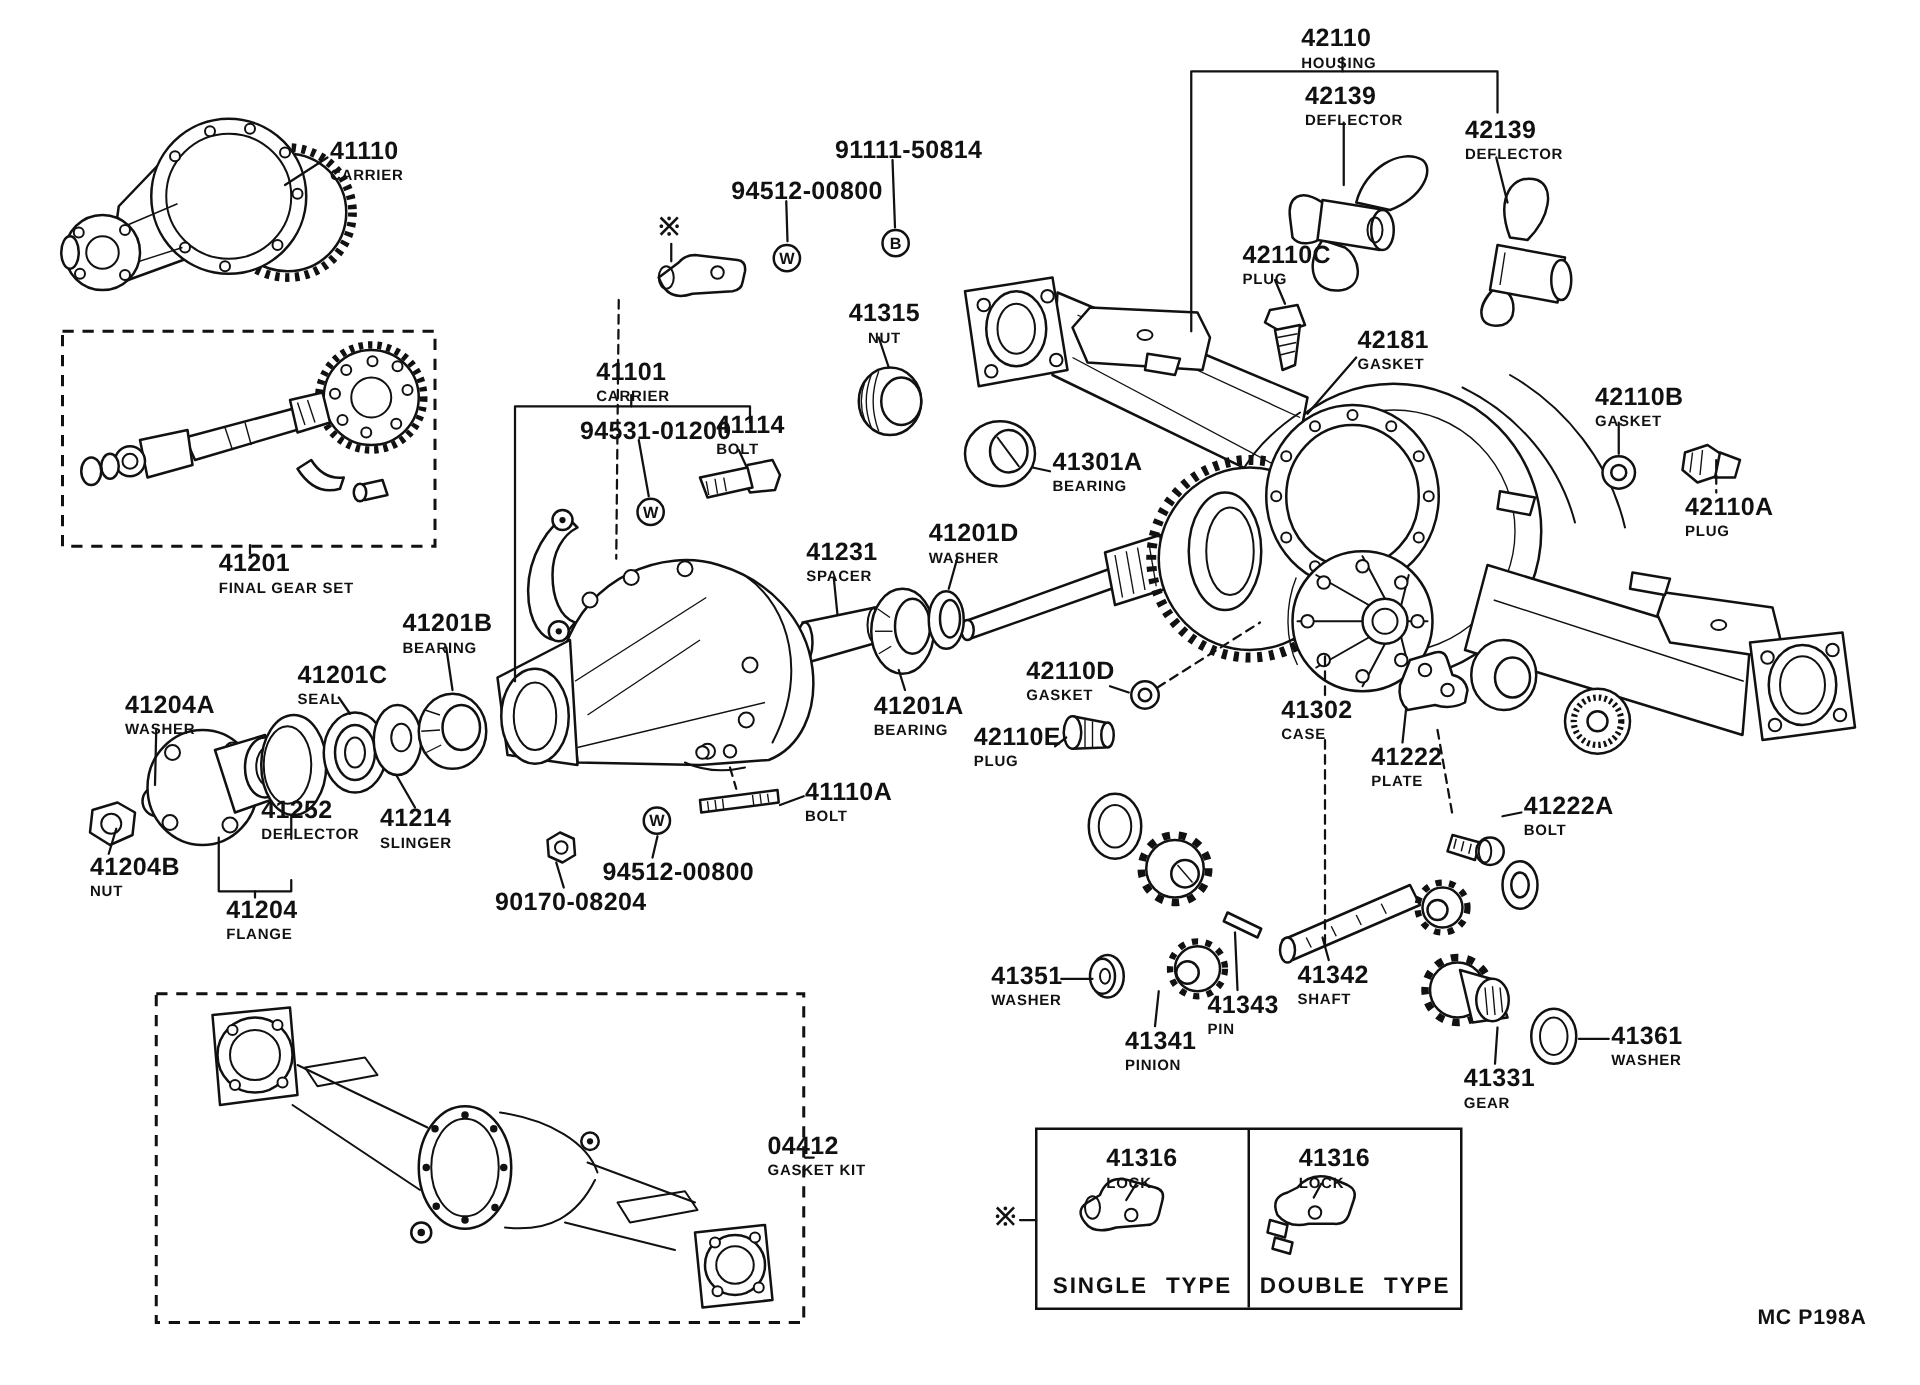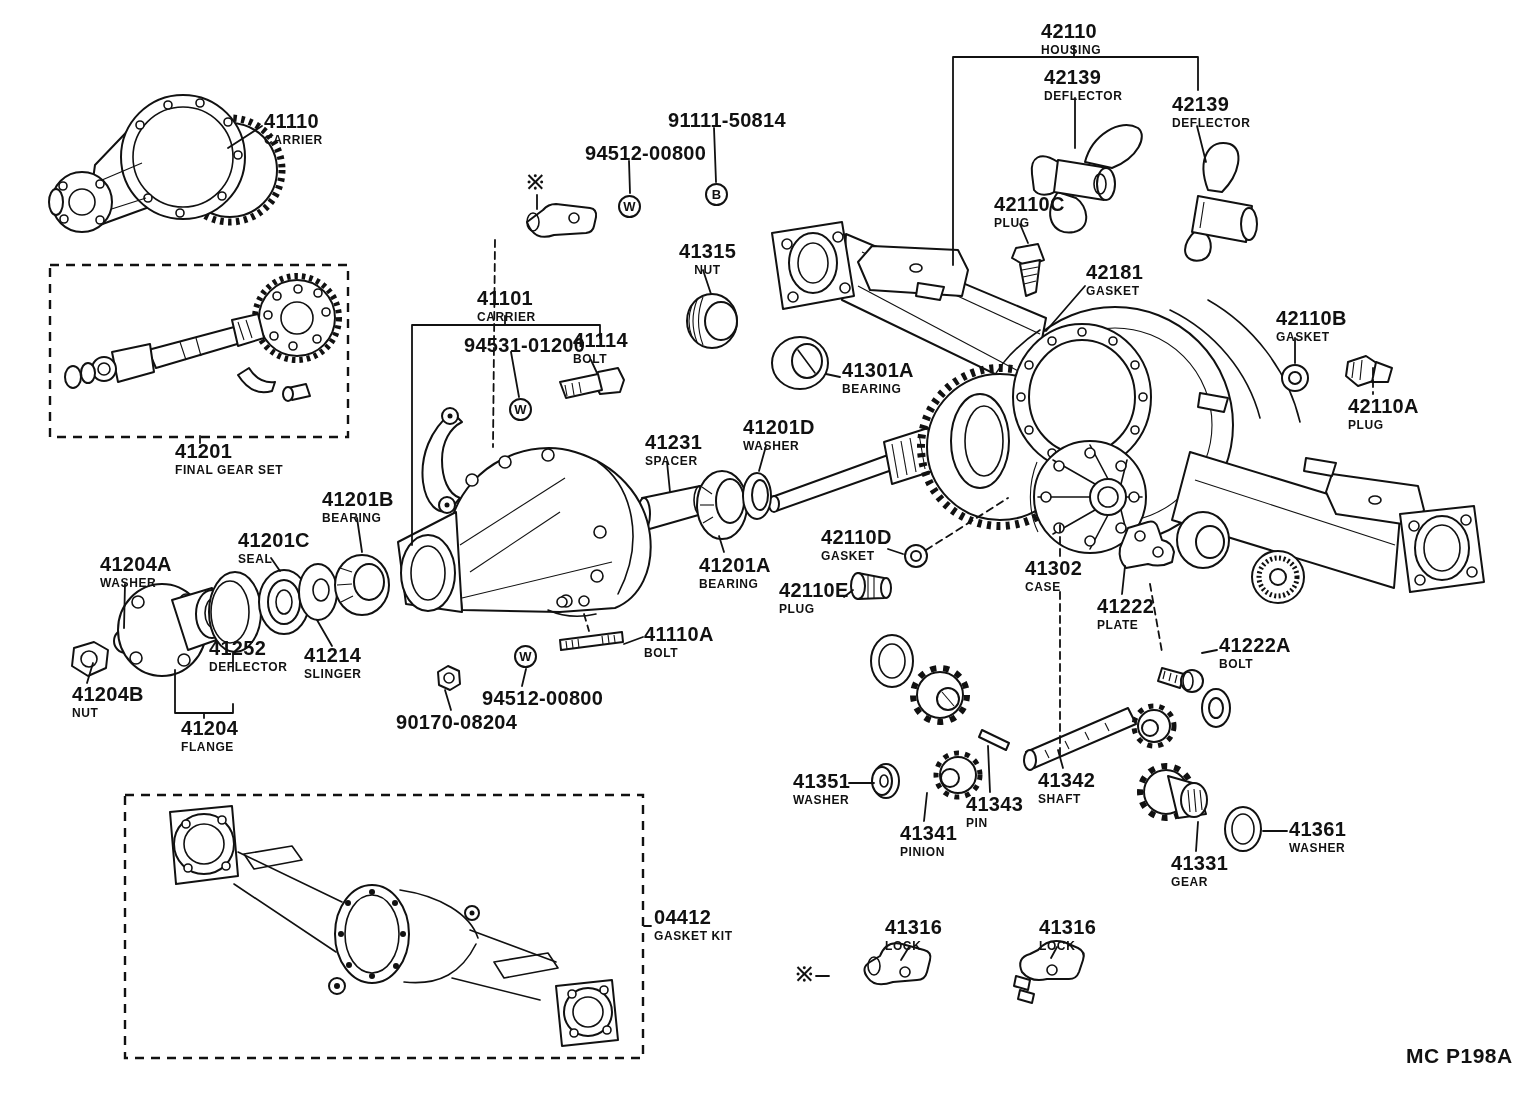--- a/index.html
+++ b/index.html
@@ -24,21 +24,21 @@
   .circled{position:absolute;width:23px;height:23px;border:2.4px solid #111;border-radius:50%;
            font-weight:700;font-size:13px;display:flex;align-items:center;justify-content:center;
            background:#fff;box-sizing:border-box;}
   .refmark{position:absolute;font-size:20px;font-weight:700;line-height:1;}
   
   .type-table{position:absolute;left:828px;top:902px;width:342px;height:146px;
               border:2.6px solid #111;display:flex;box-sizing:border-box;}
   .tt-cell{flex:1;display:flex;align-items:flex-end;justify-content:center;padding-bottom:7px;}
   .tt-cell:first-child{border-right:2.6px solid #111;}
   .tt-label{font-weight:700;font-size:18px;letter-spacing:1.5px;word-spacing:8px;}
-  #footer-code{position:absolute;left:1406px;top:1044px;font-weight:700;font-size:21px;letter-spacing:0.5px;}
+  #footer-code{position:absolute;left:1406px;top:1044px;font-weight:700;font-size:17px;letter-spacing:0.5px;}
 </style>
 </head>
 <body>
 
 <div id="stage">
 
   <svg id="art" width="1536" height="1108" viewBox="0 0 1536 1108">
 
     <g>
       <circle class="teeth" cx="230" cy="170" r="52" stroke-width="7" stroke-dasharray="3.5 4.5"></circle>
@@ -650,34 +650,42 @@
     <div class="desc">SHAFT</div>
   </div>
       <div class="plabel" style="left: 1171px; top: 853px;">
     <div class="code">41331</div>
     <div class="desc">GEAR</div>
   </div>
       <div class="plabel" style="left: 1289px; top: 819px;">
     <div class="code">41361</div>
     <div class="desc">WASHER</div>
   </div>
-      <div class="plabel" style="left: 654px; top: 907px;">
+      <div class="plabel" style="left: 614px; top: 907px;">
     <div class="code">04412</div>
     <div class="desc">GASKET KIT</div>
   </div>
       <div class="plabel" style="left: 885px; top: 917px;">
     <div class="code">41316</div>
     <div class="desc">LOCK</div>
   </div>
       <div class="plabel" style="left: 1039px; top: 917px;">
     <div class="code">41316</div>
     <div class="desc">LOCK</div>
   </div>
     </div>
 
+  <div class="type-table">
+    <div class="tt-cell">
+      <span class="tt-label">SINGLE TYPE</span>
+    </div>
+    <div class="tt-cell">
+      <span class="tt-label">DOUBLE TYPE</span>
+    </div>
+  </div>
 
   <div id="footer-code">MC P198A</div>
 <div class="circled" style="left: 618px; top: 195px;">W</div>
     <div class="circled" style="left: 705px; top: 183px;">B</div>
     <div class="circled" style="left: 509px; top: 398px;">W</div>
     <div class="circled" style="left: 514px; top: 645px;">W</div>
     <div class="refmark" style="left: 527px; top: 172px;">※</div>
     <div class="refmark" style="left: 796px; top: 964px;">※</div>
   </div>
 

